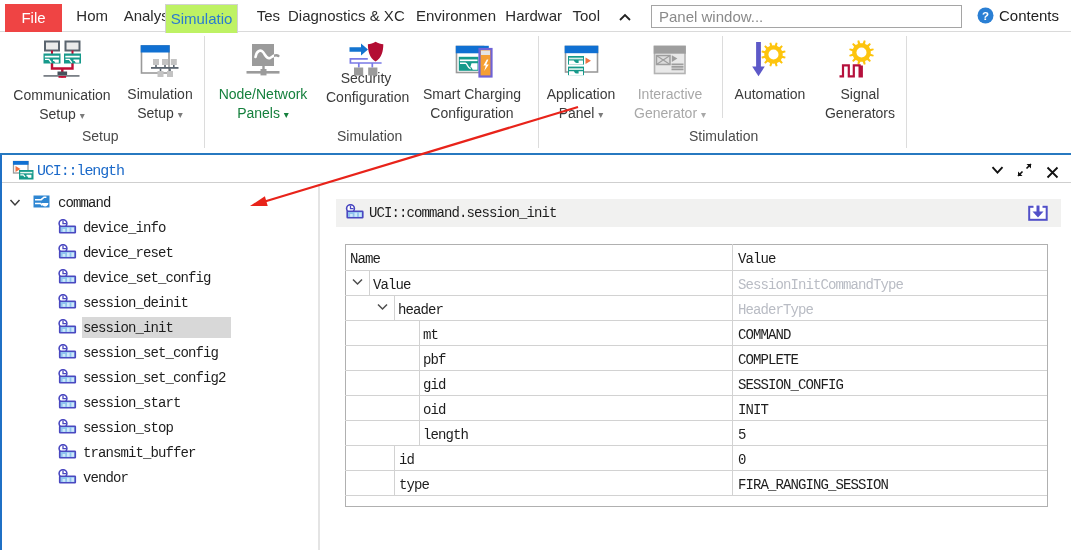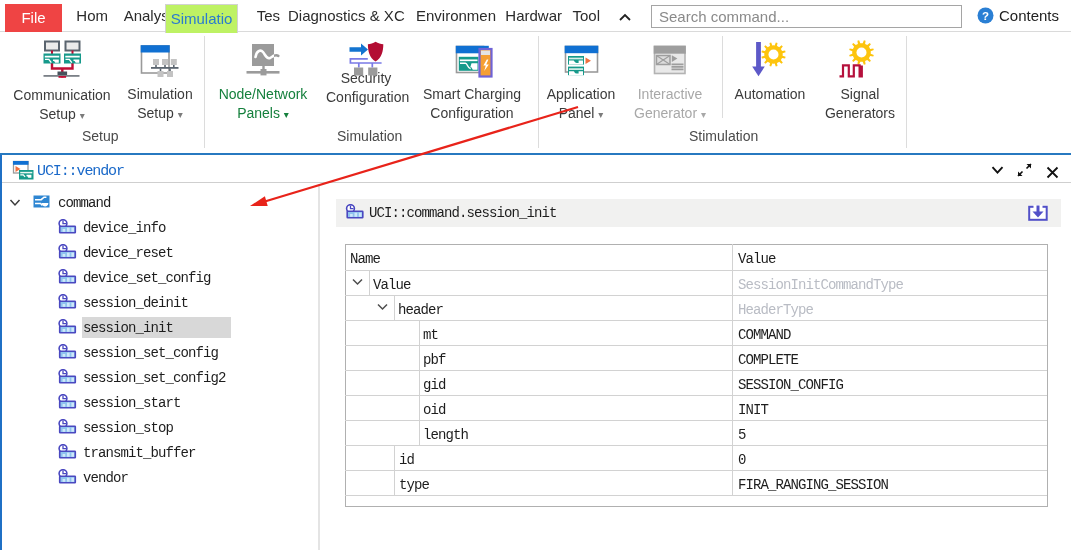--- a/index.html
+++ b/index.html
@@ -40,21 +40,21 @@
 <div class="tab" style="left:116px;width:56px">Analysi</div>
 <div class="abs" id="seltab">Simulatio</div>
 <div class="tab" style="left:250px;width:30px">Tes</div>
 <div class="tab" style="left:288px;width:116px">Diagnostics &amp; XC</div>
 <div class="tab" style="left:412px;width:84px">Environmen</div>
 <div class="tab" style="left:504px;width:58px">Hardwar</div>
 <div class="tab" style="left:570px;width:30px">Tool</div>
 <svg class="abs" style="left:618px;top:13px" width="14" height="9" viewBox="0 0 14 9">
       <path d="M2 7 L7 2 L12 7" fill="none" stroke="#222" stroke-width="1.8"></path>
     </svg>
-<div class="abs" style="left:651px;top:5px;width:311px;height:23px;border:1px solid #a5a5a5;background:#fff;font-size:15px;color:#8a8a8a;line-height:22px;padding-left:7px">Search command...</div>
+<div class="abs" style="left:651px;top:5px;width:311px;height:23px;border:1px solid #a5a5a5;background:#fff;font-size:15px;color:#8a8a8a;line-height:22px;padding-left:7px">Panel window...</div>
 <svg class="abs" style="left:977px;top:7px" width="17" height="17" viewBox="0 0 17 17">
       <circle cx="8.5" cy="8.5" r="8" fill="#2a7fd4"></circle>
       <text x="8.5" y="12.6" font-size="11.5" font-weight="bold" fill="#fff" text-anchor="middle" font-family="Liberation Sans">?</text>
     </svg>
 <div class="abs" style="left:999px;top:7px;font-size:15px;color:#222">Contents</div>
 <div class="abs" id="tabline"></div>
 
 <div class="blabel" style="left:12px;top:86px;width:100px">Communication<br>Setup <span class="dd">▾</span></div>
 <div class="blabel" style="left:120px;top:85px;width:80px">Simulation<br>Setup <span class="dd">▾</span></div>
 <div class="blabel gray" style="left:213px;top:85px;width:100px;color:#15803d">Node/Network<br>Panels <span style="font-size:10px">▾</span></div>
@@ -155,21 +155,21 @@
  <path d="M4.2 28.5 h12.6 l-6.3 9.7 z" fill="#5d59c8"></path>
 </svg>
 <svg class="abs" style="left:838px;top:38px" width="48" height="46" viewBox="0 0 48 46">
  <path d="M32.8 14.5 L32.7 15.7 L35.8 16.9 L35.3 18.6 L32.1 18.1 L31.6 19.1 L30.9 20.2 L32.9 22.7 L31.7 23.9 L29.2 21.9 L28.2 22.6 L27.1 23.1 L27.6 26.3 L25.9 26.8 L24.7 23.7 L23.5 23.8 L22.3 23.7 L21.1 26.8 L19.4 26.3 L19.9 23.1 L18.9 22.6 L17.8 21.9 L15.3 23.9 L14.1 22.7 L16.1 20.2 L15.4 19.1 L14.9 18.1 L11.7 18.6 L11.2 16.9 L14.3 15.7 L14.2 14.5 L14.3 13.3 L11.2 12.1 L11.7 10.4 L14.9 10.9 L15.4 9.9 L16.1 8.8 L14.1 6.3 L15.3 5.1 L17.8 7.1 L18.8 6.4 L19.9 5.9 L19.4 2.7 L21.1 2.2 L22.3 5.3 L23.5 5.2 L24.7 5.3 L25.9 2.2 L27.6 2.7 L27.1 5.9 L28.2 6.4 L29.2 7.1 L31.7 5.1 L32.9 6.3 L30.9 8.8 L31.6 9.8 L32.1 10.9 L35.3 10.4 L35.8 12.1 L32.7 13.3 Z" fill="#fdc40d"></path>
  <circle cx="23.5" cy="14.5" r="5" fill="#fff"></circle>
  <path d="M1.5 38.4 h3.5 v-11 h5.8 v11 h5 v-11 h5.8 v11 h2.2 v-11" fill="none" stroke="#b5103c" stroke-width="2.2"></path>
 </svg>
 
 <div class="abs" id="winborder"></div>
 <div class="abs" id="titlebar"></div>
-<div class="abs" id="wtitle">UCI::vendor</div>
+<div class="abs" id="wtitle">UCI::length</div>
 <svg class="abs" style="left:8px;top:158px" width="32" height="24" viewBox="0 0 32 24">
  <rect x="5.5" y="3.5" width="14.5" height="11.5" fill="#fff" stroke="#9a9a9a" stroke-width="1.3"></rect>
  <rect x="5" y="3" width="15.5" height="3.8" fill="#1070d2"></rect>
  <path d="M7.5 8 l5 3 l-5 3 z" fill="#f07040"></path>
  <rect x="11" y="12" width="14.5" height="9.5" fill="#169a8b"></rect>
  <path d="M12.2 14.6 H24.3" stroke="#eaf6f2" stroke-width="1.5"></path>
  <path d="M12.3 16.8 h3 l1.8 2.1" fill="none" stroke="#fff" stroke-width="1.2"></path>
  <path d="M18.5 16.8 h4.9 v2.9 h-3.1 l-1 -1.5 h-0.8 z" fill="#fff"></path>
 </svg>
 <svg class="abs" style="left:991px;top:165px" width="13" height="10" viewBox="0 0 13 10">

